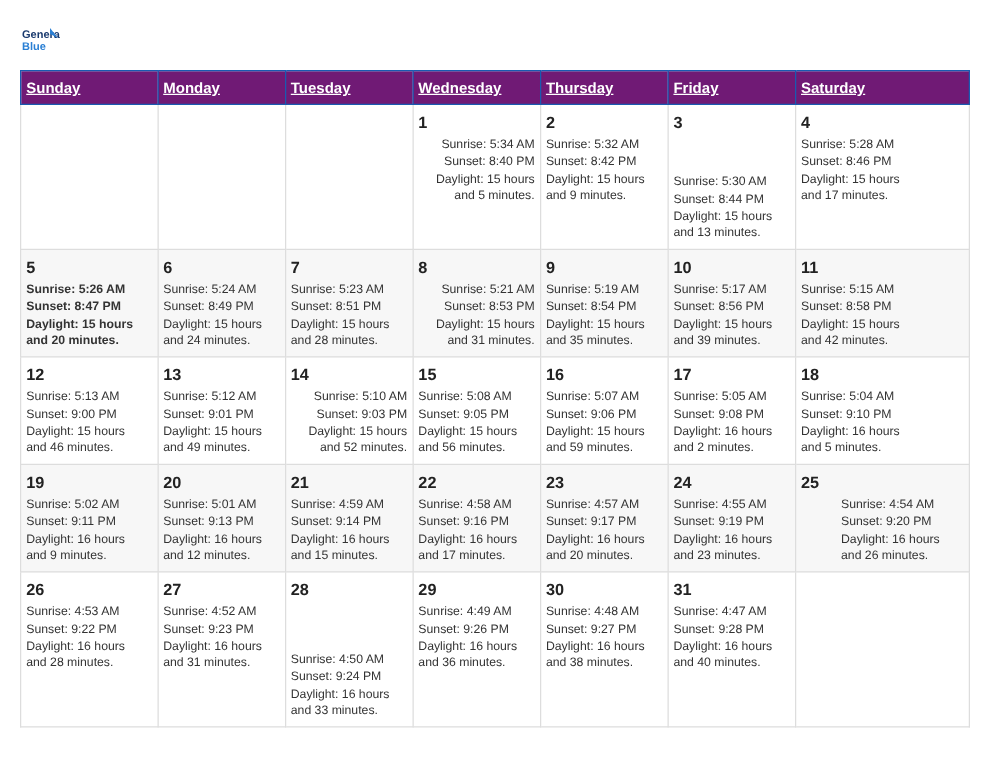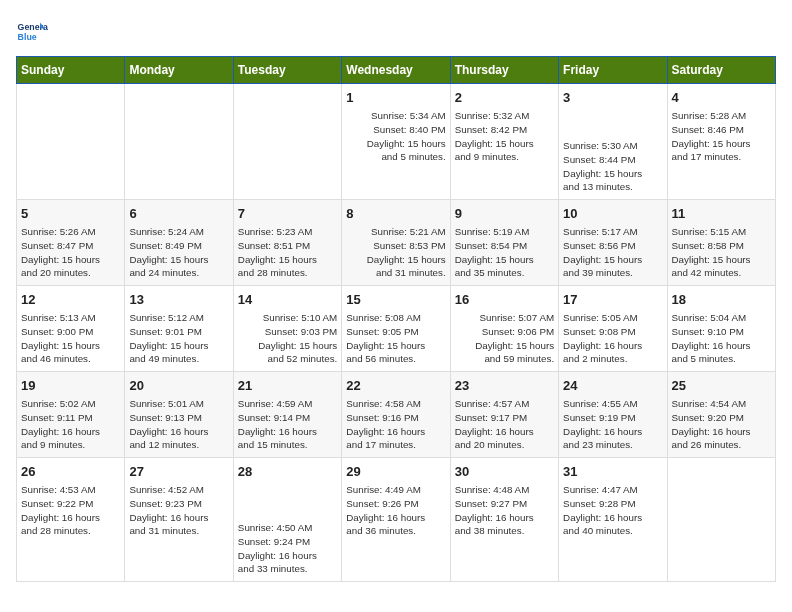--- a/index.html
+++ b/index.html
@@ -38,22 +38,23 @@
       font-size: 16px;
       color: #1a1a2e;
       font-weight: 600;
     }
     table {
       width: 100%;
       border-collapse: collapse;
       font-size: 10.5px;
     }
     thead tr {
-      background-color: #4d7c0f;
+      background-color: #701a75;
       color: white;
+      text-decoration: underline;
     }
     thead th {
       padding: 6px 4px;
       text-align: left;
       font-size: 12px;
       font-weight: 600;
       border: 1px solid #1a5ab0;
     }
     tbody tr {
       border-bottom: 1px solid #ccc;
@@ -144,21 +145,21 @@
           <span class="day-num">4</span>
           <div class="day-info" style="white-space: pre-line;">Sunrise: 5:28 AM
 Sunset: 8:46 PM
 Daylight: 15 hours
 and 17 minutes.</div>
         </td>
       </tr>
       <tr>
         <td>
           <span class="day-num">5</span>
-          <div class="day-info" style="white-space: pre-line;">Sunrise: 5:26 AM
+          <div class="day-info" style="white-space: pre-line; font-weight: bold;">Sunrise: 5:26 AM
 Sunset: 8:47 PM
 Daylight: 15 hours
 and 20 minutes.</div>
         </td>
         <td>
           <span class="day-num">6</span>
           <div class="day-info" style="white-space: pre-line;">Sunrise: 5:24 AM
 Sunset: 8:49 PM
 Daylight: 15 hours
 and 24 minutes.</div>
@@ -223,21 +224,21 @@
         </td>
         <td>
           <span class="day-num">15</span>
           <div class="day-info" style="white-space: pre-line;">Sunrise: 5:08 AM
 Sunset: 9:05 PM
 Daylight: 15 hours
 and 56 minutes.</div>
         </td>
         <td>
           <span class="day-num">16</span>
-          <div class="day-info" style="white-space: pre-line; text-align: right;">Sunrise: 5:07 AM
+          <div class="day-info" style="white-space: pre-line;">Sunrise: 5:07 AM
 Sunset: 9:06 PM
 Daylight: 15 hours
 and 59 minutes.</div>
         </td>
         <td>
           <span class="day-num">17</span>
           <div class="day-info" style="white-space: pre-line;">Sunrise: 5:05 AM
 Sunset: 9:08 PM
 Daylight: 16 hours
 and 2 minutes.</div>
@@ -288,21 +289,21 @@
         </td>
         <td>
           <span class="day-num">24</span>
           <div class="day-info" style="white-space: pre-line;">Sunrise: 4:55 AM
 Sunset: 9:19 PM
 Daylight: 16 hours
 and 23 minutes.</div>
         </td>
         <td>
           <span class="day-num">25</span>
-          <div class="day-info" style="white-space: pre-line;">Sunrise: 4:54 AM
+          <div class="day-info" style="white-space: pre-line; margin-left: 32px;">Sunrise: 4:54 AM
 Sunset: 9:20 PM
 Daylight: 16 hours
 and 26 minutes.</div>
         </td>
       </tr>
       <tr>
         <td>
           <span class="day-num">26</span>
           <div class="day-info" style="white-space: pre-line;">Sunrise: 4:53 AM
 Sunset: 9:22 PM

